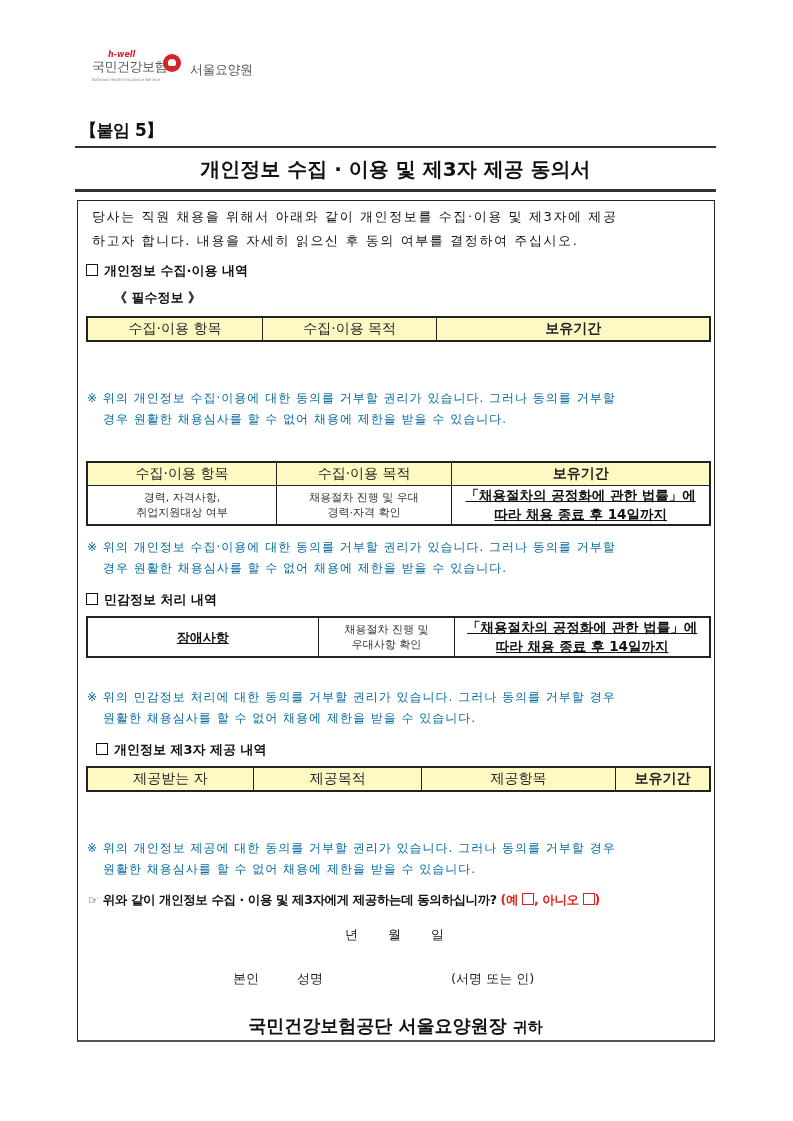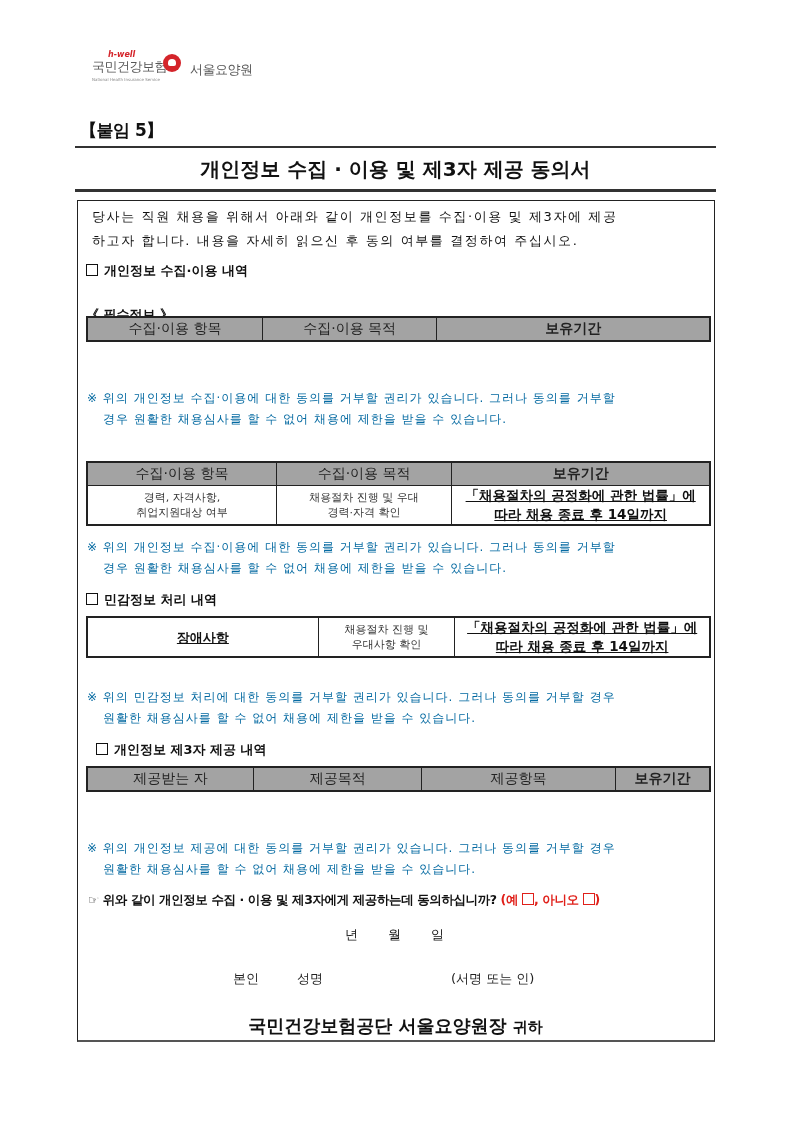--- a/index.html
+++ b/index.html
@@ -20,21 +20,21 @@
 
   .p { position: absolute; font-size: 13px; line-height: 20px; }
   .intro { left: 92px; top: 207px; width: 620px; letter-spacing: 1.6px; }
   .intro div { height: 24px; }
   .sec { position: absolute; left: 86px; font-size: 13px; font-weight: bold; }
   .box { display: inline-block; width: 10px; height: 10px; border: 1.3px solid #111; vertical-align: -1px; margin-right: 6px; }
 
   table.t { position: absolute; left: 86px; width: 625px; border-collapse: collapse; font-size: 11px; }
   table.t td, table.t th { border: 1px solid #222; text-align: center; vertical-align: middle; padding: 0 2px; }
   table.t { border: 2px solid #222; }
-  table.t th { background: #a3a3a3; font-weight: normal; font-size: 14px; height: 22px; color: #222; }
+  table.t th { background: #fef9c3; font-weight: normal; font-size: 14px; height: 22px; color: #222; }
   table.t th.bold { font-weight: bold; }
   table.t td { height: 38px; line-height: 15px; color: #333; }
   table.t td.law { font-weight: bold; font-size: 13.5px; color: #111; text-decoration: underline; line-height: 19px; }
   table.t td.bu { font-weight: bold; font-size: 13px; color: #111; text-decoration: underline; line-height: 19px; }
 
   .note { position: absolute; left: 87px; width: 620px; font-size: 12px; line-height: 21px; color: #0369a1; letter-spacing: 1px; }
   .note .ind { padding-left: 16px; }
 
   .question { position: absolute; left: 88px; top: 892px; width: 625px; font-size: 12.5px; font-weight: bold; letter-spacing: -0.4px; white-space: nowrap; }
   .question .red { color: #e0201a; }
@@ -65,21 +65,21 @@
 <div class="frame"></div>
 
 <div class="p intro">
   <div>당사는 직원 채용을 위해서 아래와 같이 개인정보를 수집·이용 및 제3자에 제공</div>
   <div>하고자 합니다. 내용을 자세히 읽으신 후 동의 여부를 결정하여 주십시오.</div>
 </div>
 
 <div class="sec" style="top:262px;">
   <span class="box"></span><span>개인정보 수집·이용 내역</span>
 </div>
-<div class="sec" style="top:306px;">《 필수정보 》</div>
+<div class="sec" style="top:289px;margin-left:28px;">《 필수정보 》</div>
 
 <table class="t" style="top:316px;">
   <colgroup>
       <col style="width:176px">
       <col style="width:175px">
       <col style="width:274px">
     </colgroup>
   <tbody>
       <tr>
     <th>수집·이용 항목</th>

